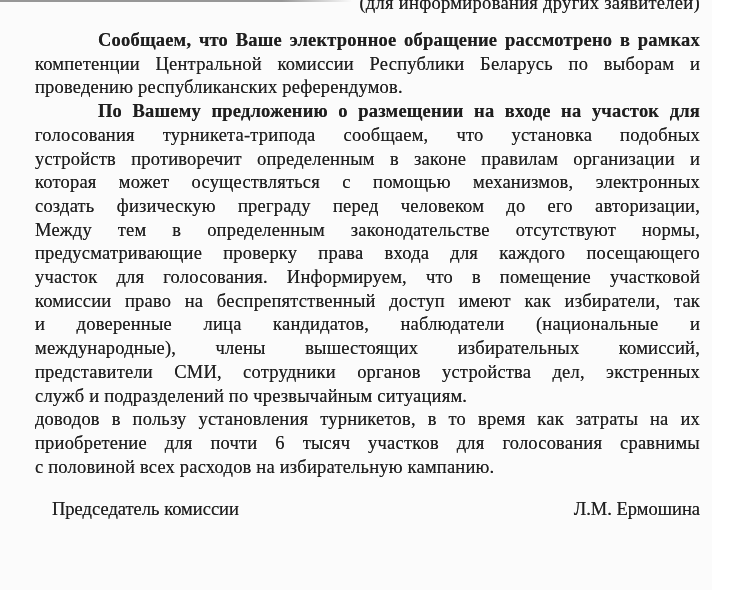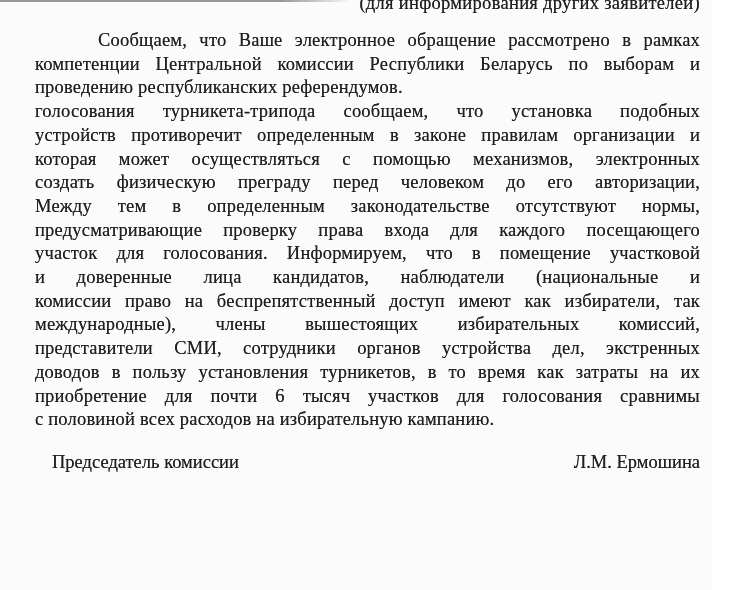--- a/index.html
+++ b/index.html
@@ -54,21 +54,21 @@
   .paragraphs { margin-top: 13px; }
   .paragraph { margin: 0; }
   .line {
     font-size: 18.5px;
     line-height: 23.7px;
     text-align: justify;
     text-align-last: justify;
     letter-spacing: 0.2px;
     text-shadow: 0 0 0.6px rgba(31,31,31,0.75);
   }
-  .line.first { text-indent: 63px; }
+  .line.first { text-indent: 63px; font-weight: bold; }
   .line.last { text-align-last: left; }
   .signature-row {
     margin-top: 18px;
     display: flex;
     justify-content: space-between;
     align-items: baseline;
     font-size: 18.5px;
     line-height: 24px;
     text-shadow: 0 0 0.6px rgba(31,31,31,0.75);
   }
@@ -84,31 +84,33 @@
   <div class="content">
     <div class="header-note">(для информирования других заявителей)</div>
 
     <div class="paragraphs">
         <div class="paragraph">
           <div class="line first">Сообщаем, что Ваше электронное обращение рассмотрено в рамках</div>
           <div class="line">компетенции Центральной комиссии Республики Беларусь по выборам и</div>
           <div class="line last">проведению республиканских референдумов.</div>
         </div>
         <div class="paragraph">
+          <div class="line first">По Вашему предложению о размещении на входе на участок для</div>
           <div class="line">голосования турникета-трипода сообщаем, что установка подобных</div>
           <div class="line">устройств противоречит определенным в законе правилам организации и</div>
           <div class="line">которая может осуществляться с помощью механизмов, электронных</div>
           <div class="line">создать физическую преграду перед человеком до его авторизации,</div>
           <div class="line">Между тем в определенным законодательстве отсутствуют нормы,</div>
           <div class="line">предусматривающие проверку права входа для каждого посещающего</div>
           <div class="line">участок для голосования. Информируем, что в помещение участковой</div>
+          <div class="line">комиссии право на беспрепятственный доступ имеют как избиратели, так</div>
           <div class="line">и доверенные лица кандидатов, наблюдатели (национальные и</div>
-          <div class="line">комиссии право на беспрепятственный доступ имеют как избиратели, так</div>
           <div class="line">международные), члены вышестоящих избирательных комиссий,</div>
           <div class="line">представители СМИ, сотрудники органов устройства дел, экстренных</div>
+          <div class="line last">служб и подразделений по чрезвычайным ситуациям.</div>
         </div>
         <div class="paragraph">
           <div class="line">доводов в пользу установления турникетов, в то время как затраты на их</div>
           <div class="line">приобретение для почти 6 тысяч участков для голосования сравнимы</div>
           <div class="line last">с половиной всех расходов на избирательную кампанию.</div>
         </div>
       </div>
 
     <div class="signature-row">
       <span class="sig-title">Председатель комиссии</span>

